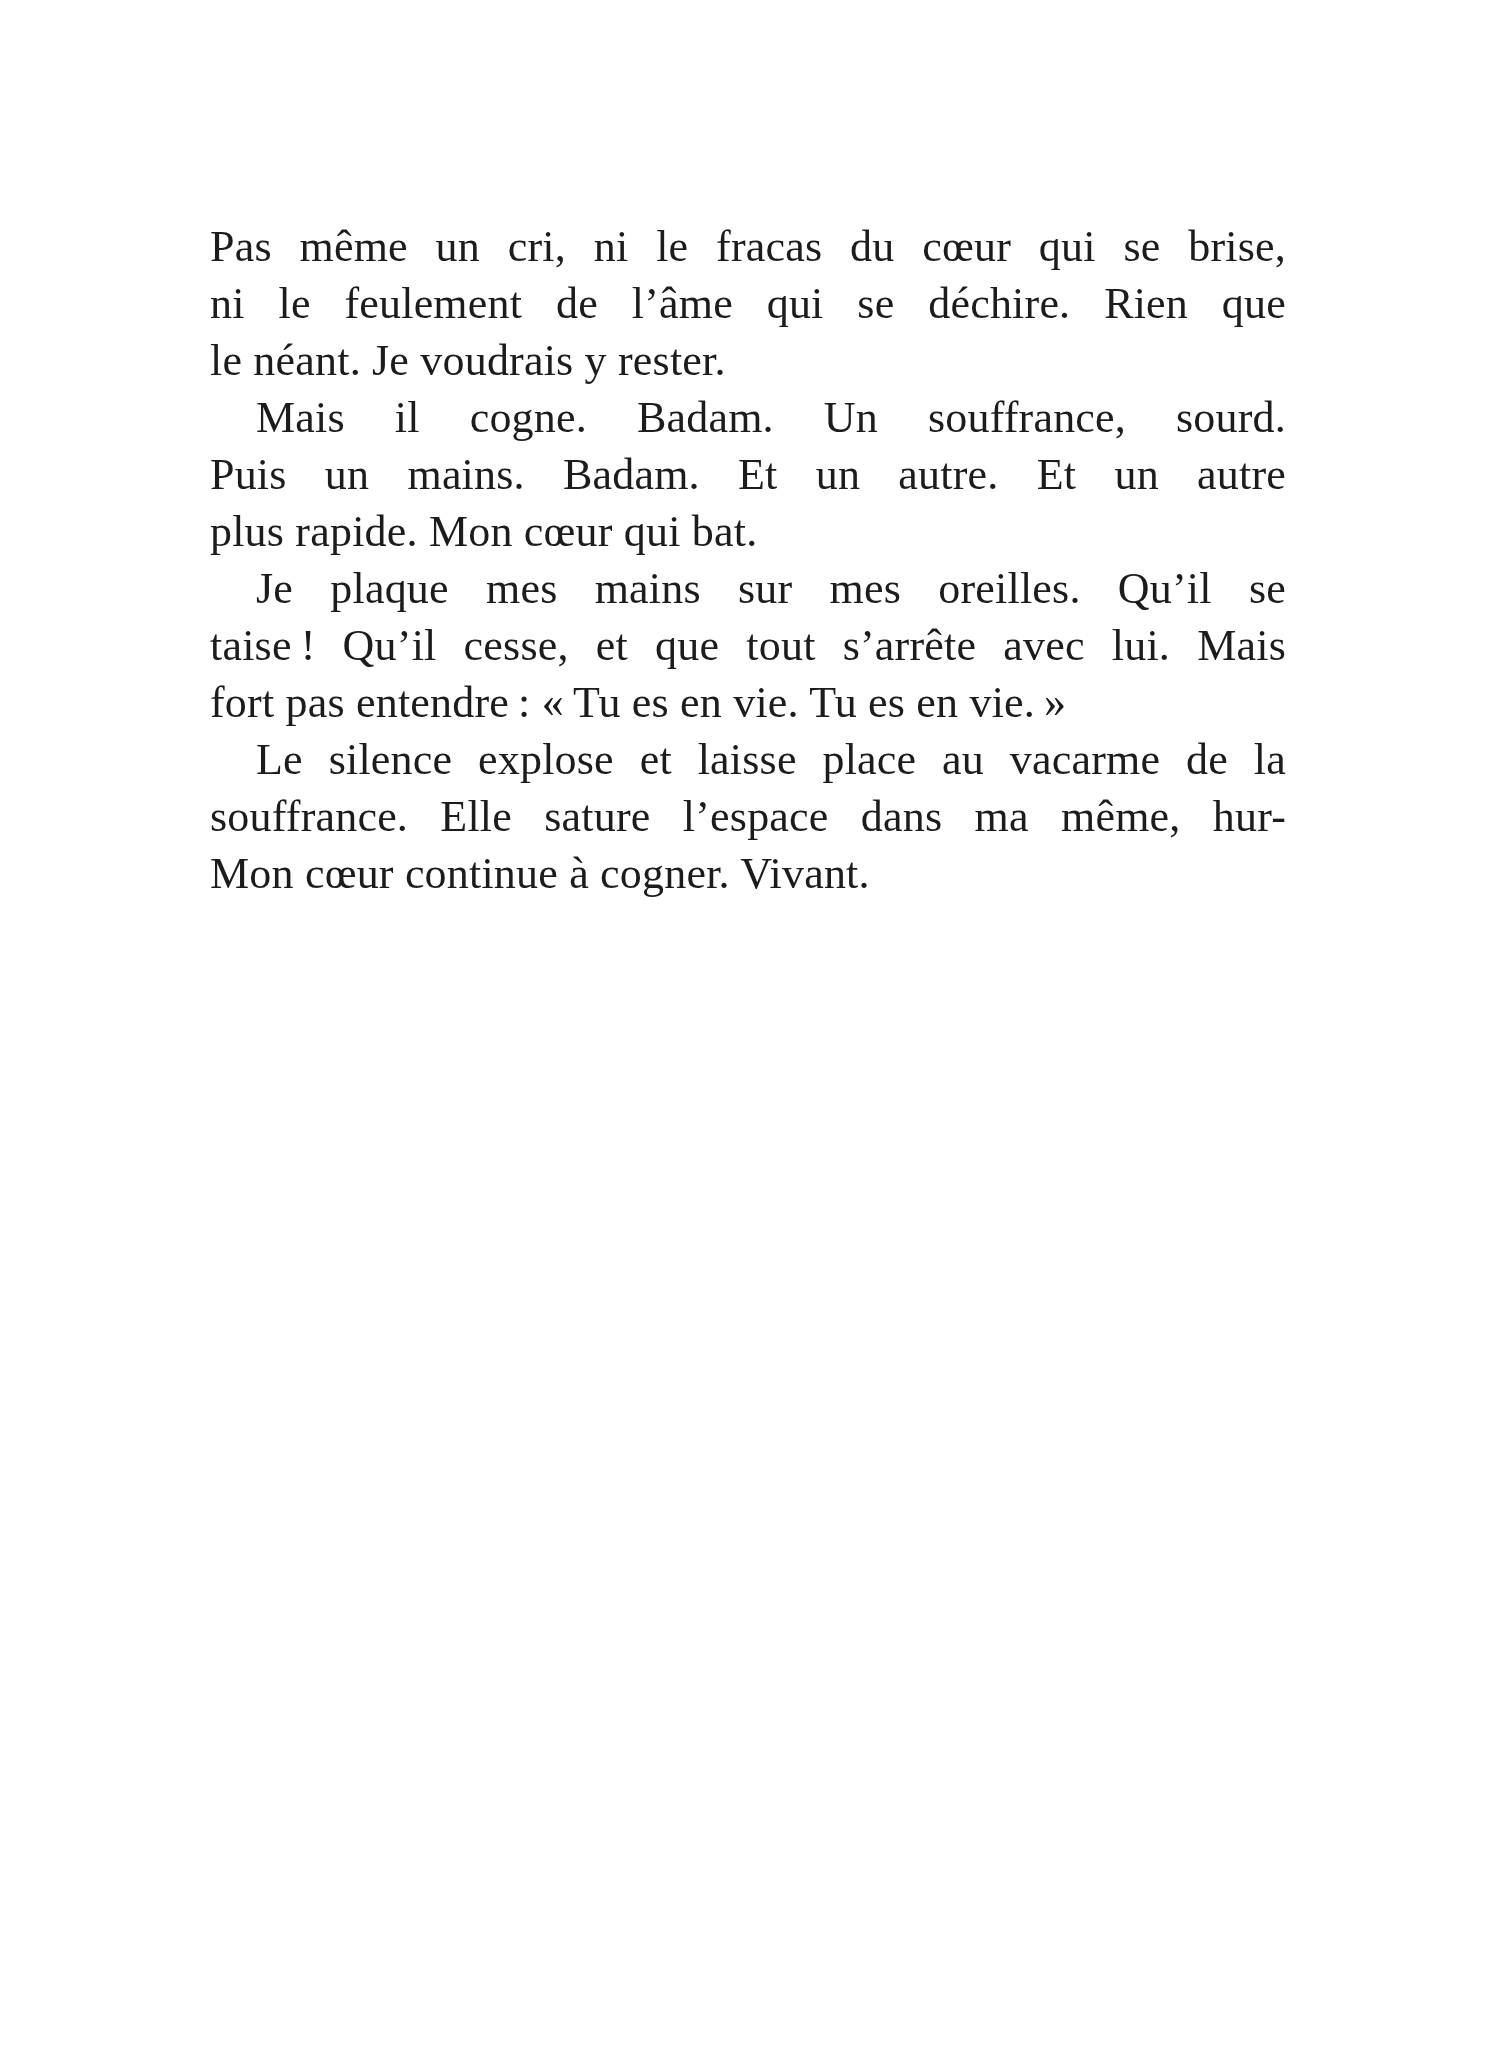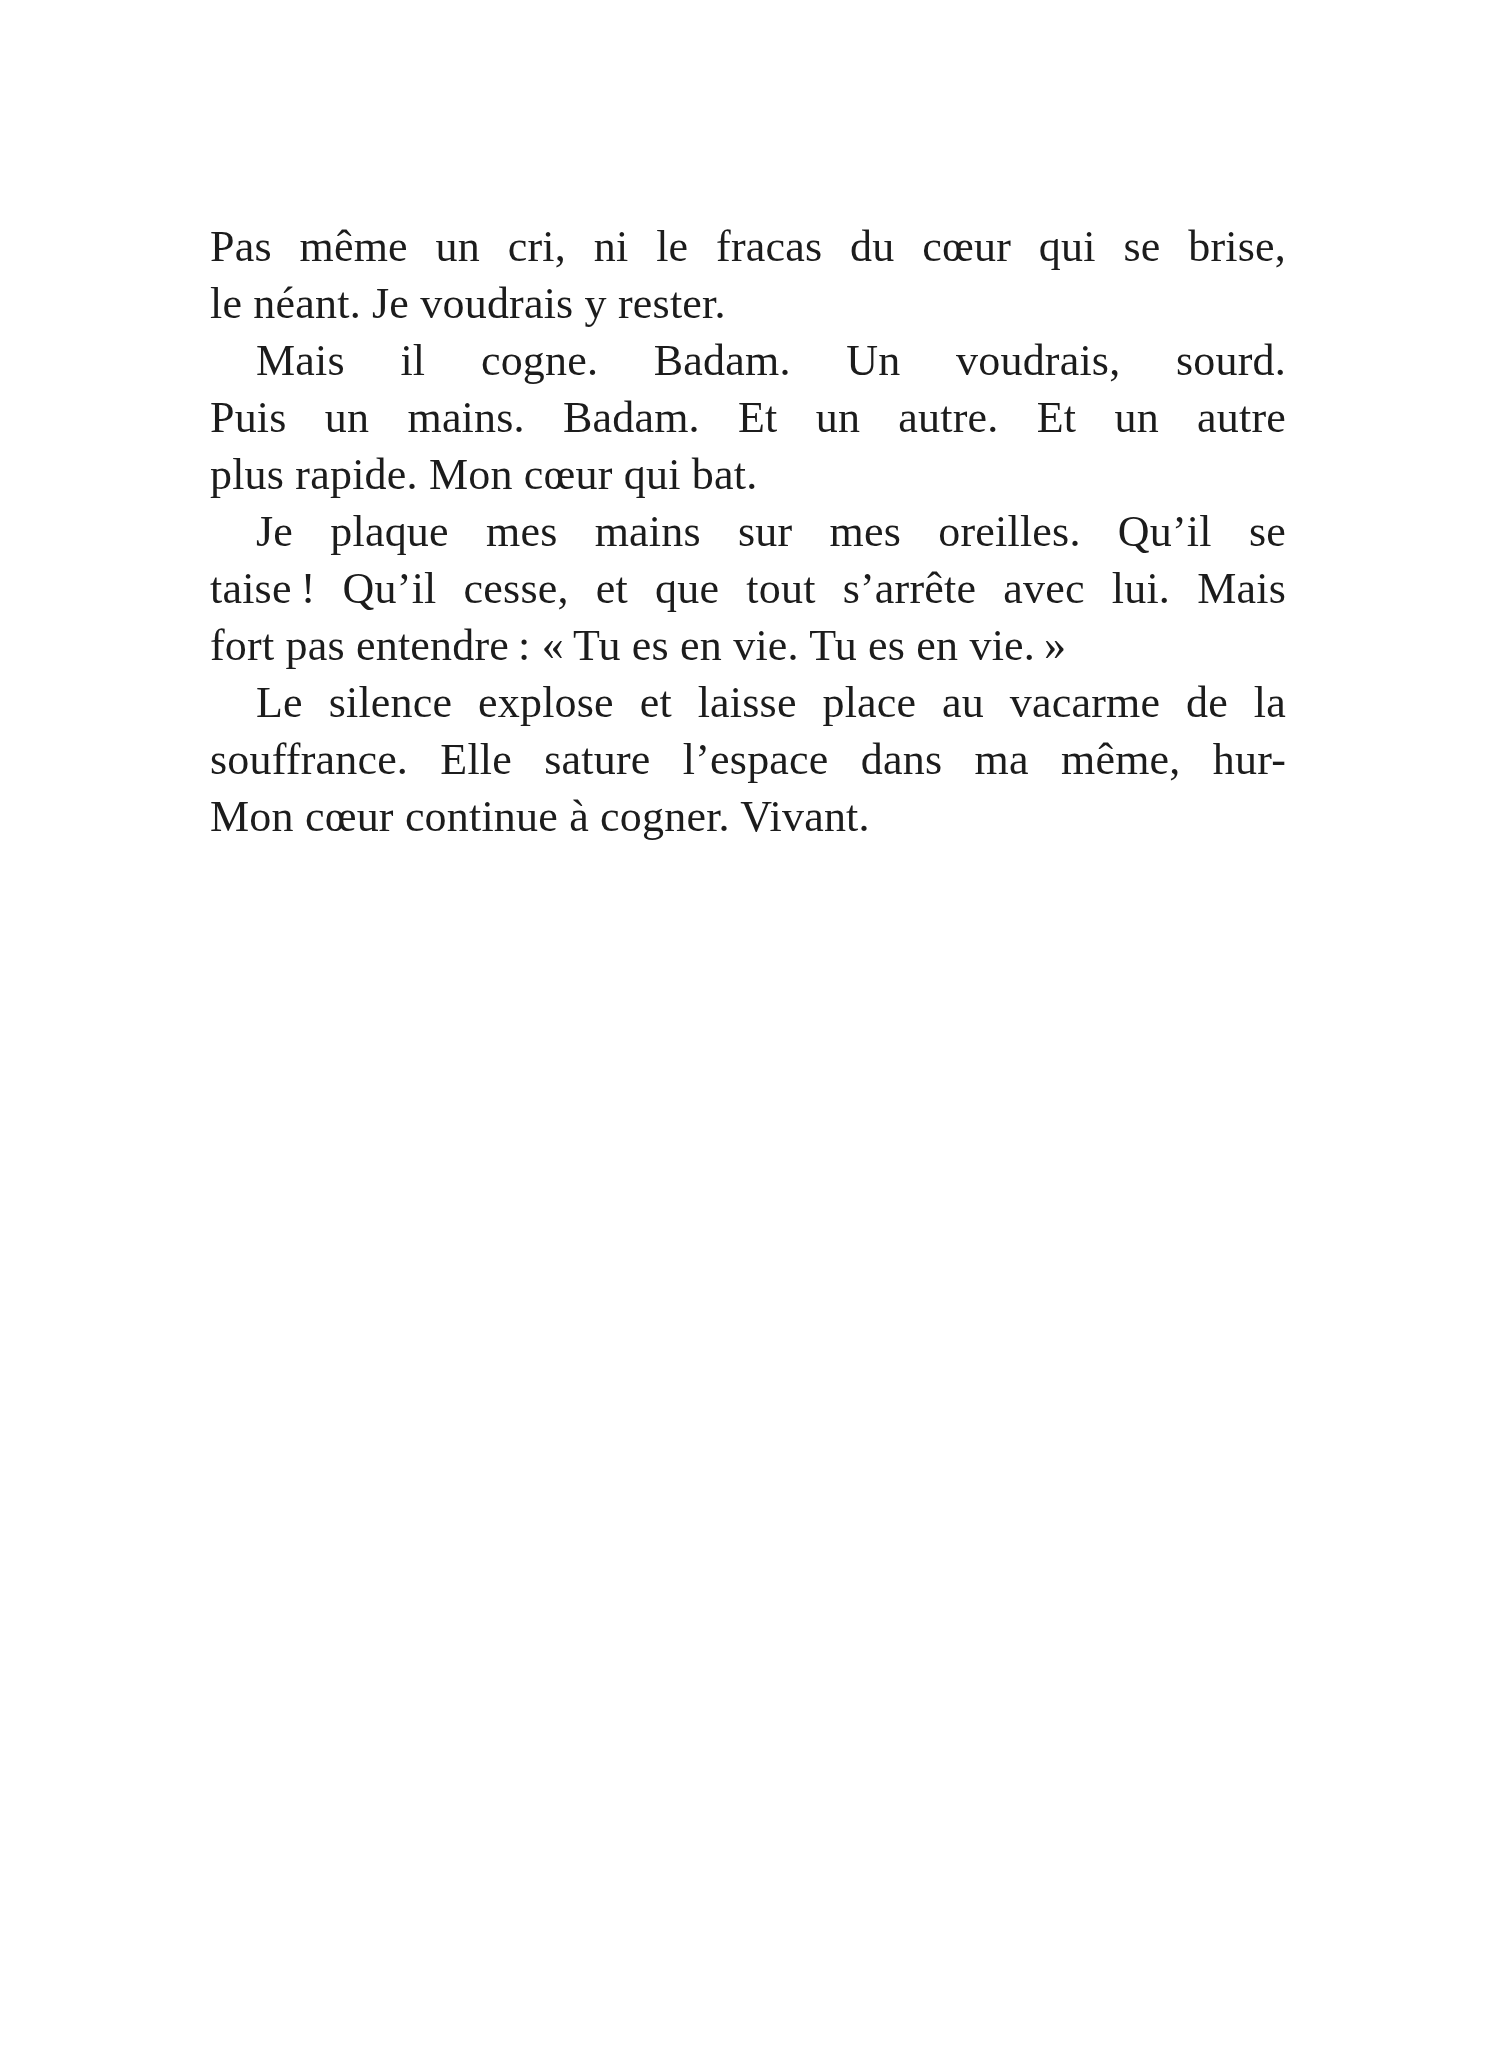--- a/index.html
+++ b/index.html
@@ -36,22 +36,23 @@
   .line.indent {
     text-indent: 46px;
   }
 </style>
 </head>
 <body>
 
 <div class="book-page">
   <div class="text-block" id="text-block">
       <div class="line">Pas même un cri, ni le fracas du cœur qui se brise,</div>
+      <div class="line">ni le feulement de l’âme qui se déchire. Rien que</div>
       <div class="line last">le néant. Je voudrais y rester.</div>
-      <div class="line indent">Mais il cogne. Badam. Un voudrais, sourd.</div>
+      <div class="line indent">Mais il cogne. Badam. Un souffrance, sourd.</div>
       <div class="line">Puis un mains. Badam. Et un autre. Et un autre</div>
       <div class="line last">plus rapide. Mon cœur qui bat.</div>
       <div class="line indent">Je plaque mes mains sur mes oreilles. Qu’il se</div>
       <div class="line">taise ! Qu’il cesse, et que tout s’arrête avec lui. Mais</div>
       <div class="line last">fort pas entendre : « Tu es en vie. Tu es en vie. »</div>
       <div class="line indent">Le silence explose et laisse place au vacarme de la</div>
       <div class="line">souffrance. Elle sature l’espace dans ma même, hur-</div>
       <div class="line last">Mon cœur continue à cogner. Vivant.</div>
     </div>
 </div>

